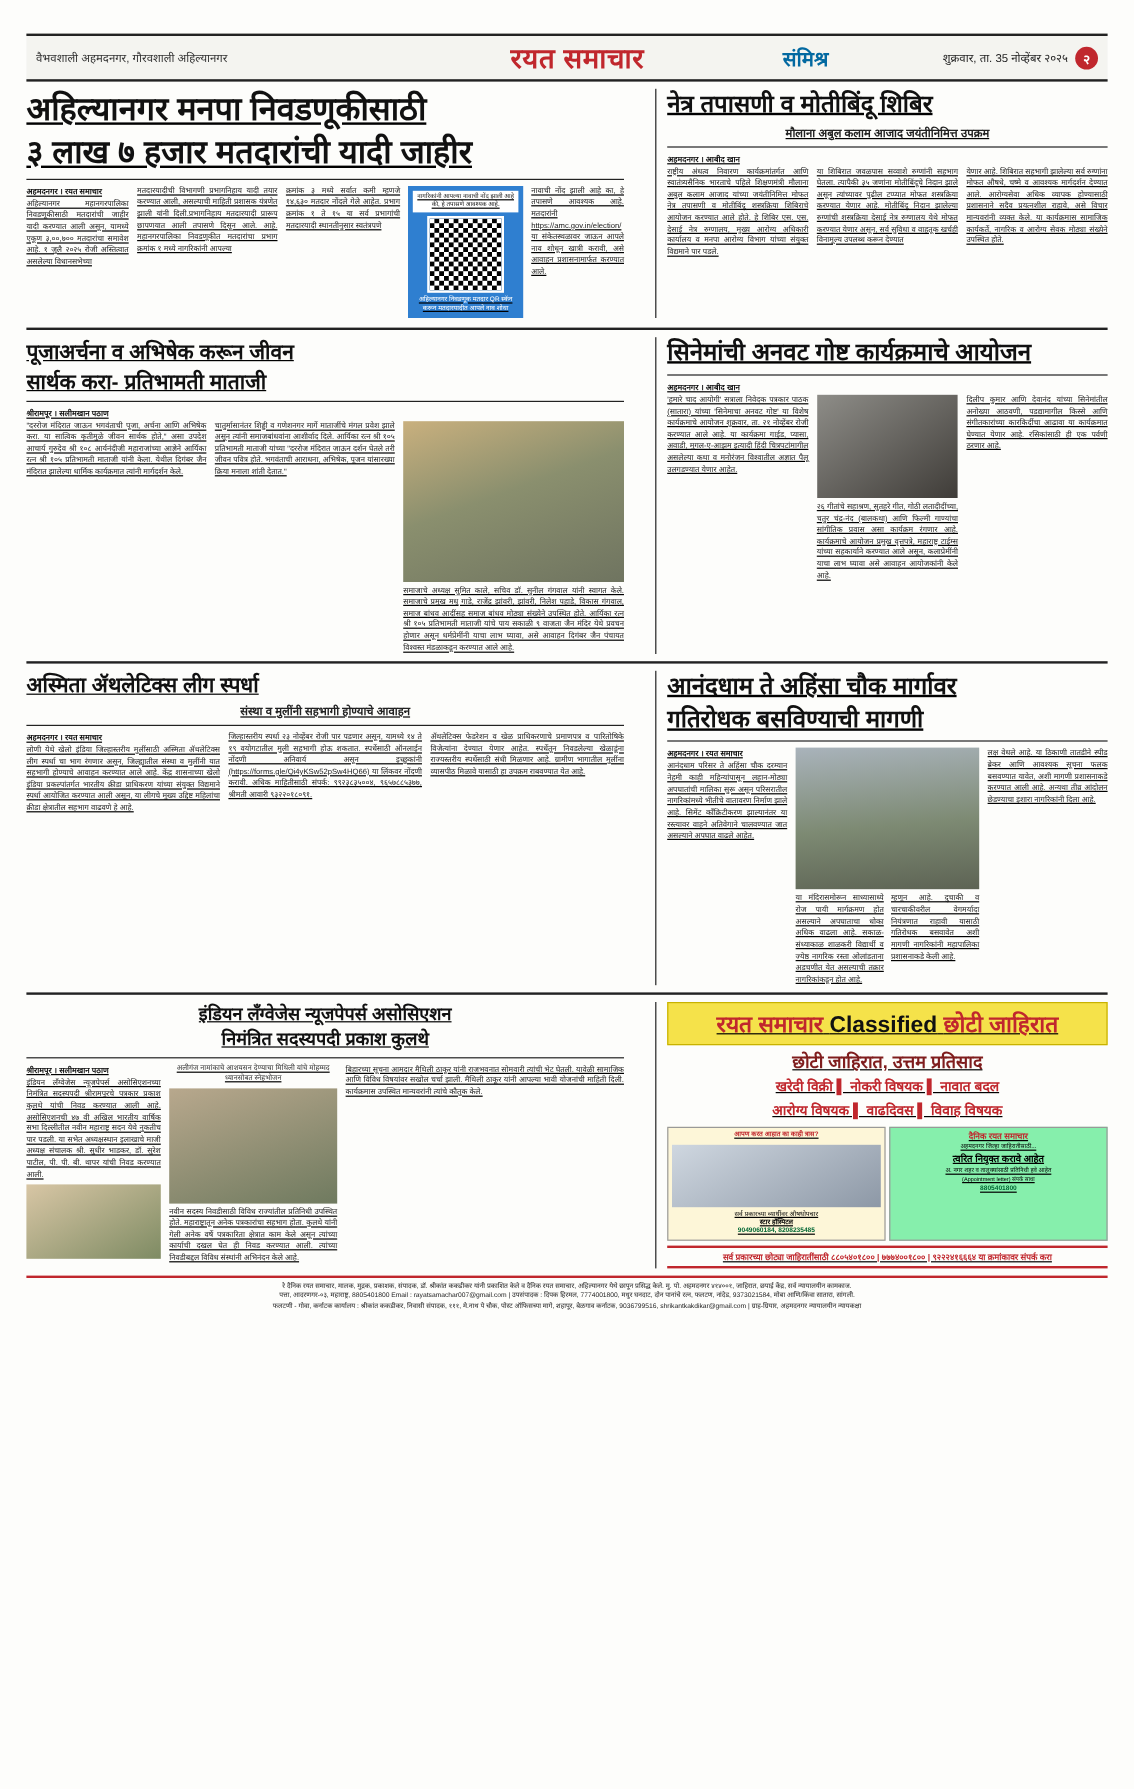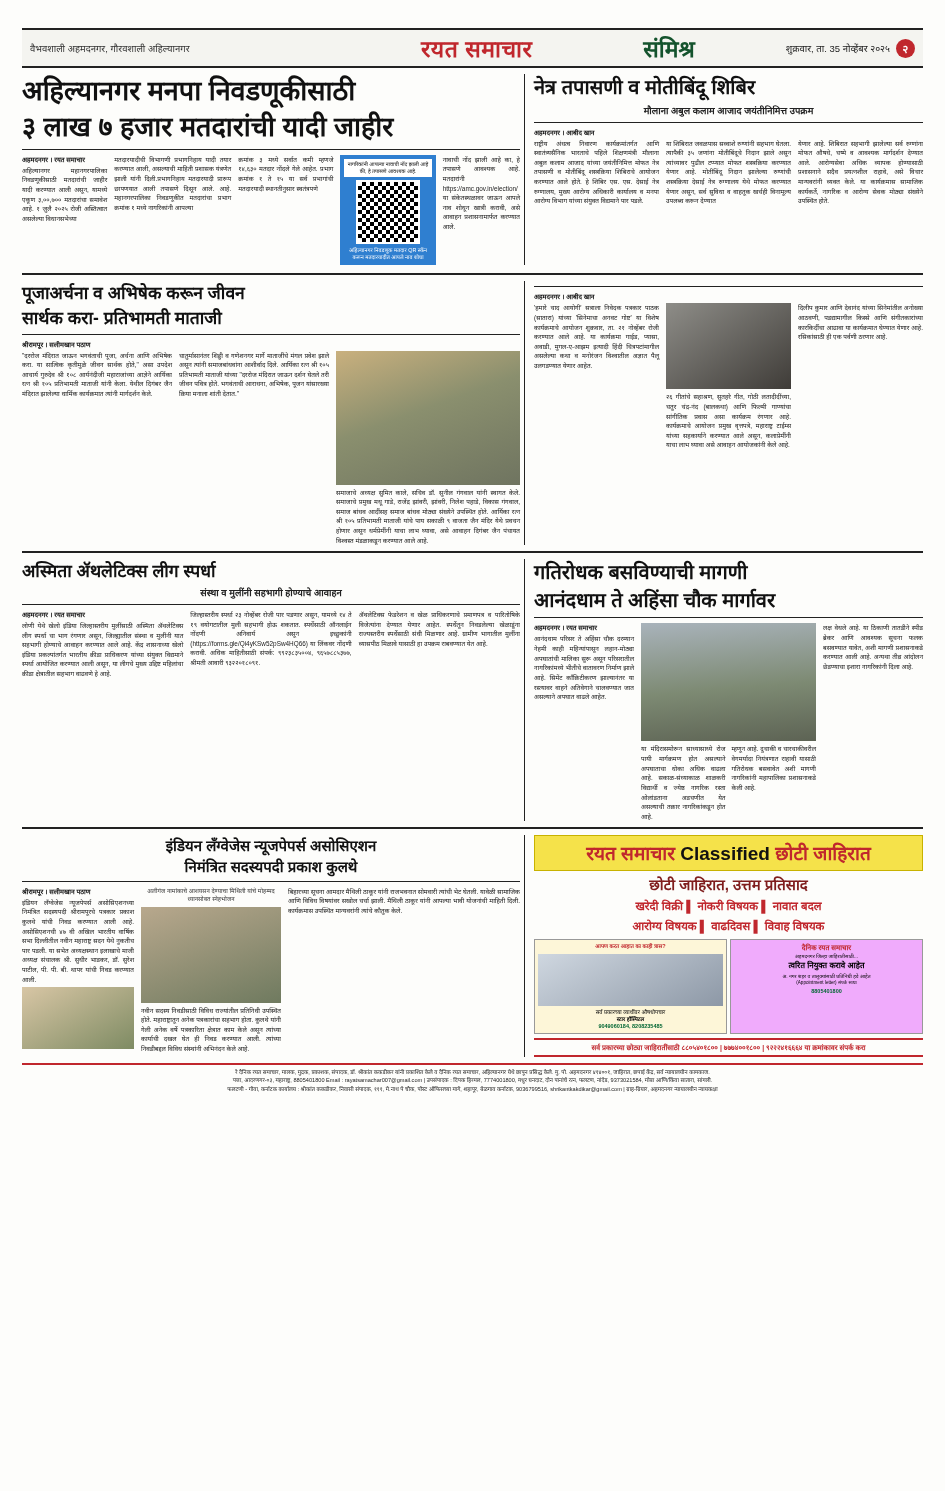--- a/index.html
+++ b/index.html
@@ -17,39 +17,39 @@
   }
   
   .masthead {
     display:flex; align-items:center; justify-content:space-between;
     border-top:2px solid #222; border-bottom:2px solid #222;
     padding:4px 8px; background:#f4f4f0;
     height:40px;
   }
   .mh-left { font-size:9.5px; color:#333; font-weight:normal; width:300px;}
   .mh-title { font-size:23px; font-weight:bold; color:#c0272d; letter-spacing:0.5px;}
-  .mh-sec { font-size:23px; font-weight:bold; color:#14532d;margin-left:20px; }
+  .mh-sec { font-size:17px; font-weight:bold; color:#0369a1;margin-left:20px; }
   .mh-date { font-size:9.5px; color:#222; display:flex; align-items:center; gap:6px;}
   .pagenum {
     display:inline-flex; align-items:center; justify-content:center;
     width:19px; height:19px; border-radius:50%;
     background:#c0272d; color:#fff; font-size:11px; font-weight:bold;
   }
   
   .hl { font-weight:bold; color:#111; line-height:1.18; }
   .rule { border-top:1px solid #222; margin:5px 0; }
   .body-txt {
     font-size:6.4px; line-height:1.5; color:#1a1a1a; text-align:justify;
     font-family:"Liberation Sans", sans-serif;
   }
   .byline { font-size:6.6px; font-weight:bold; color:#111; }
   .cap { font-size:6px; color:#333; line-height:1.4; }
   .photo { background:#b9bfae; display:block; }
   
-  .top-wrap { display:flex; gap:4px; margin-top:6px; }
+  .top-wrap { display:flex; gap:26px; margin-top:6px;text-decoration:underline; }
   .col-left { width:498px; }
   .col-right { flex:1; }
   .vline { border-left:1px solid #222; }
   h2.head1 { font-size:27px; margin:2px 0 4px; }
   h2.head2 { font-size:20px; margin:2px 0 4px; }
   h2.head3 { font-size:17.5px; margin:2px 0 4px; }
   h2.head4 { font-size:15px; margin:2px 0 3px; }
   .sub { font-size:9.5px; font-weight:bold; color:#222; text-align:center; margin:2px 0 4px;}
   .qr {
     width:64px;height:64px;background:
@@ -142,20 +142,21 @@
           <div class="body-txt">चातुर्मासानंतर शिड्डी व गणेशनगर मार्गे माताजींचे मंगल प्रवेश झाले असून त्यांनी समाजबांधवांना आशीर्वाद दिले. आर्यिका रत्न श्री १०५ प्रतिभामती माताजी यांच्या "दररोज मंदिरात जाऊन दर्शन घेतले तरी जीवन पवित्र होते. भगवंताची आराधना, अभिषेक, पूजन यांसारख्या क्रिया मनाला शांती देतात."</div>
         </div>
         <div style="flex:1;">
           <div class="photo" style="height:134px;background:linear-gradient(160deg,#c9b07e,#8a8f6e 45%,#6f7460);margin-bottom:3px;"></div>
           <div class="body-txt">समाजाचे अध्यक्ष सुमित काले, सचिव डॉ. सुनील गंगवाल यांनी स्वागत केले. समाजाचे प्रमुख मधू गाडे, राजेंद्र झांवरी, झांवरी, निलेश पहाडे, विकास गंगवाल, समाज बांधव आदींसह समाज बांधव मोठ्या संख्येने उपस्थित होते. आर्यिका रत्न श्री १०५ प्रतिभामती माताजी यांचे पाय सकाळी ९ वाजता जैन मंदिर येथे प्रवचन होणार असून धर्मप्रेमींनी याचा लाभ घ्यावा, असे आवाहन दिगंबर जैन पंचायत विश्वस्त मंडळाकडून करण्यात आले आहे.</div>
         </div>
       </div>
     </div>
 
     <div class="col-right vline" style="padding-left:9px;">
+      <h2 class="hl head2">सिनेमांची अनवट गोष्ट कार्यक्रमाचे आयोजन</h2>
       <div class="rule"></div>
       <div class="byline">अहमदनगर । आबीद खान</div>
       <div style="display:flex; gap:7px; margin-top:2px;">
         <div style="flex:1;" class="body-txt">'हमारे चाद आयोगी' सत्राला निवेदक पत्रकार पाठक (सातारा) यांच्या 'सिनेमाचा अनवट गोष्ट' या विशेष कार्यक्रमाचे आयोजन शुक्रवार, ता. २१ नोव्हेंबर रोजी करण्यात आले आहे. या कार्यक्रमा गाईड, प्यासा, अवाडी, मुगल-ए-आझम इत्यादी हिंदी चित्रपटांमागील असलेल्या कथा व मनोरंजन विश्वातील अज्ञात पैलू उलगडण्यात येणार आहेत.</div>
         <div style="flex:1;">
           <div class="photo" style="height:86px;background:linear-gradient(145deg,#8e8d88,#3f3c38);margin-bottom:3px;"></div>
           <div class="body-txt">२६ गीतांचे सहाश्रण, सुतहरे गीत, गोठी लतादीदींच्या, चतुर चंद्र-नंद (बालकथा) आणि फिल्मी गाण्यांचा सांगीतिक प्रवास असा कार्यक्रम रंगणार आहे. कार्यक्रमाचे आयोजन प्रमुख वृत्तपत्रे, महाराष्ट्र टाईम्स यांच्या सहकार्याने करण्यात आले असून, कलाप्रेमींनी याचा लाभ घ्यावा असे आवाहन आयोजकांनी केले आहे.</div>
         </div>
         <div style="flex:1;" class="body-txt">दिलीप कुमार आणि देवानंद यांच्या सिनेमांतील अनोख्या आठवणी, पडद्यामागील किस्से आणि संगीतकारांच्या कारकिर्दीचा आढावा या कार्यक्रमात घेण्यात येणार आहे. रसिकांसाठी ही एक पर्वणी ठरणार आहे.</div>
       </div>
@@ -174,22 +175,22 @@
         <div style="flex:1;">
           <div class="byline">अहमदनगर । रयत समाचार</div>
           <div class="body-txt" style="margin-top:2px;">लोणी येथे खेलो इंडिया जिल्हास्तरीय मुलींसाठी अस्मिता ॲथलेटिक्स लीग स्पर्धा चा भाग रंगणार असून, जिल्ह्यातील संस्था व मुलींनी यात सहभागी होण्याचे आवाहन करण्यात आले आहे. केंद्र शासनाच्या खेलो इंडिया प्रकल्पांतर्गत भारतीय क्रीडा प्राधिकरण यांच्या संयुक्त विद्यमाने स्पर्धा आयोजित करण्यात आली असून, या लीगचे मुख्य उद्दिष्ट महिलांचा क्रीडा क्षेत्रातील सहभाग वाढवणे हे आहे.</div>
         </div>
         <div style="flex:1;" class="body-txt">जिल्हास्तरीय स्पर्धा २३ नोव्हेंबर रोजी पार पडणार असून, यामध्ये १४ ते १९ वयोगटातील मुली सहभागी होऊ शकतात. स्पर्धेसाठी ऑनलाईन नोंदणी अनिवार्य असून इच्छुकांनी (https://forms.gle/Qi4yKSw52pSw4HQ66) या लिंकवर नोंदणी करावी. अधिक माहितीसाठी संपर्क: ९९२३८३५००४, ९६५७८८५३७७, श्रीमती आवारी ९३२२०१८०९१.</div>
         <div style="flex:1;" class="body-txt">ॲथलेटिक्स फेडरेशन व खेळ प्राधिकरणाचे प्रमाणपत्र व पारितोषिके विजेत्यांना देण्यात येणार आहेत. स्पर्धेतून निवडलेल्या खेळाडूंना राज्यस्तरीय स्पर्धेसाठी संधी मिळणार आहे. ग्रामीण भागातील मुलींना व्यासपीठ मिळावे यासाठी हा उपक्रम राबवण्यात येत आहे.</div>
       </div>
     </div>
 
     <div class="col-right vline" style="padding-left:9px;">
+      <h2 class="hl head2">आनंदधाम ते अहिंसा चौक मार्गावर</h2>
       <h2 class="hl head2">गतिरोधक बसविण्याची मागणी</h2>
-      <h2 class="hl head2">आनंदधाम ते अहिंसा चौक मार्गावर</h2>
       <div class="rule"></div>
       <div style="display:flex; gap:7px; margin-top:2px;">
         <div style="width:100px;">
           <div class="byline">अहमदनगर । रयत समाचार</div>
           <div class="body-txt" style="margin-top:2px;">आनंदधाम परिसर ते अहिंसा चौक दरम्यान नेहमी काही महिन्यांपासून लहान-मोठ्या अपघातांची मालिका सुरू असून परिसरातील नागरिकांमध्ये भीतीचे वातावरण निर्माण झाले आहे. सिमेंट काँक्रिटीकरण झाल्यानंतर या रस्त्यावर वाहने अतिवेगाने चालवण्यात जात असल्याने अपघात वाढले आहेत.</div>
         </div>
         <div style="flex:1;">
           <div class="photo" style="height:118px;background:linear-gradient(175deg,#a9b3bb,#7d8a73 55%,#5d6354);margin-bottom:3px;"></div>
           <div style="display:flex;gap:6px;">
             <div style="flex:1;" class="body-txt">या मंदिरासमोरून साध्यासाध्ये रोज पायी मार्गक्रमण होत असल्याने अपघाताचा धोका अधिक वाढला आहे. सकाळ-संध्याकाळ शाळकरी विद्यार्थी व ज्येष्ठ नागरिक रस्ता ओलांडताना अडचणीत येत असल्याची तक्रार नागरिकांकडून होत आहे.</div>
@@ -239,21 +240,21 @@
       </div>
 
       <div class="ads-row">
         <div class="ad" style="flex:1;background:#fdf6d8;">
           <div style="font-weight:bold;color:#c0272d;">आपण करत आहात का काही त्रास?</div>
           <div class="photo" style="height:52px;background:linear-gradient(150deg,#cfd7e0,#8d98a6);margin:3px 0;"></div>
           <div>सर्व प्रकारच्या व्याधींवर औषधोपचार</div>
           <div style="font-weight:bold;">स्टार हॉस्पिटल</div>
           <div style="font-weight:bold;color:#063;">9049060184, 8208235485</div>
         </div>
-        <div class="ad" style="flex:1;background:#f0abfc;">
+        <div class="ad" style="flex:1;background:#86efac;">
           <div style="font-weight:bold;color:#c0272d;font-size:7px;">दैनिक रयत समाचार</div>
           <div style="font-size:5px;">अहमदनगर जिल्हा जाहिरातीसाठी...</div>
           <div style="font-weight:bold;font-size:8px;margin:2px 0;">त्वरित नियुक्त करावे आहेत</div>
           <div style="font-size:5px;">अ. नगर शहर व तालुक्यांसाठी प्रतिनिधी हवे आहेत</div>
           <div style="font-size:4.6px;">(Appointment letter) संपर्क साधा</div>
           <div style="font-weight:bold;color:#063;margin-top:2px;">8805401800</div>
         </div>
       </div>
 
       <div class="footer-bar">सर्व प्रकारच्या छोट्या जाहिरातींसाठी ८८०५४०१८०० | ७७७४००१८०० | ९२२२४१६६६४ या क्रमांकावर संपर्क करा</div>

